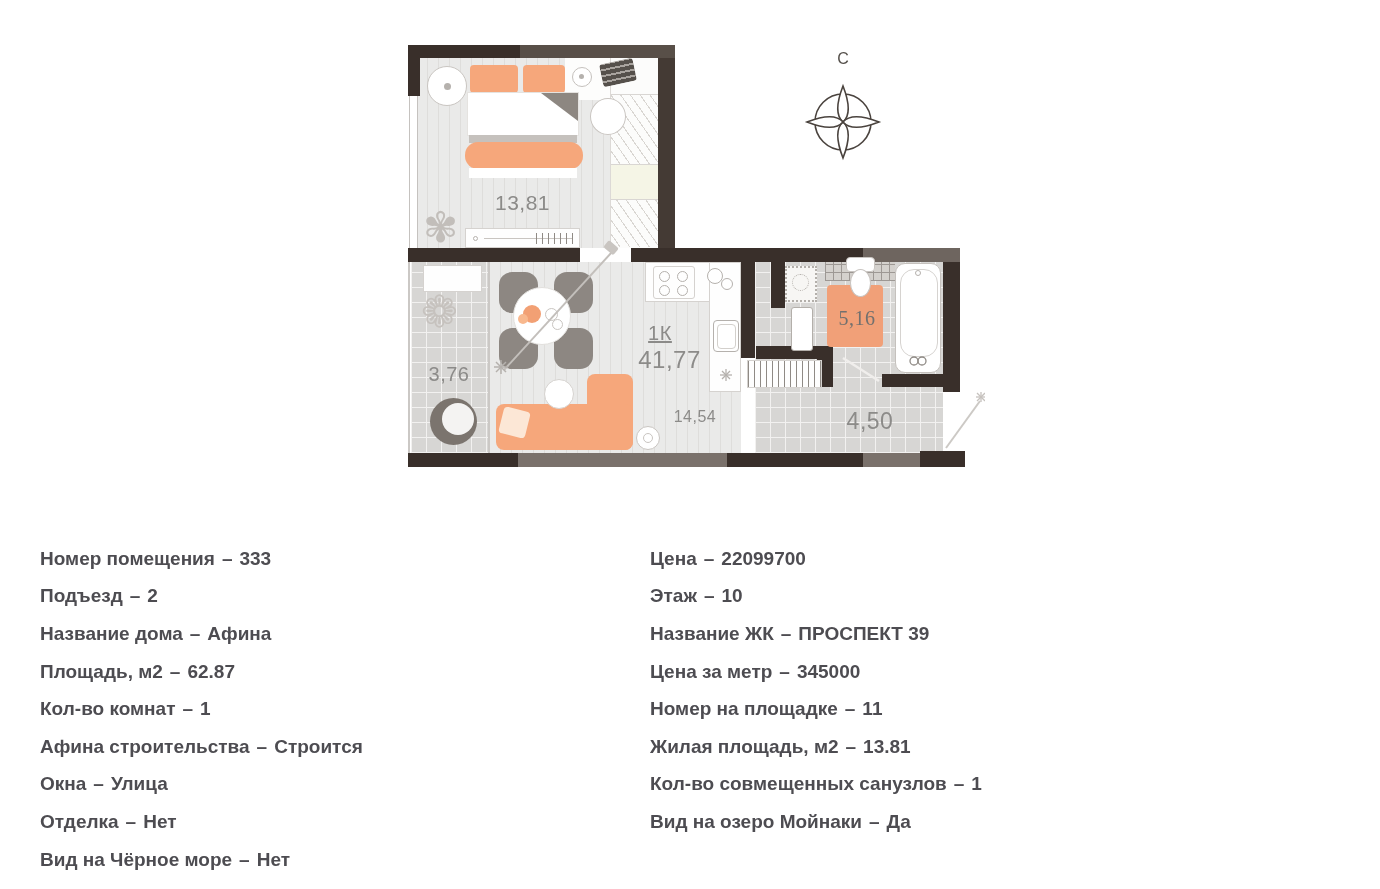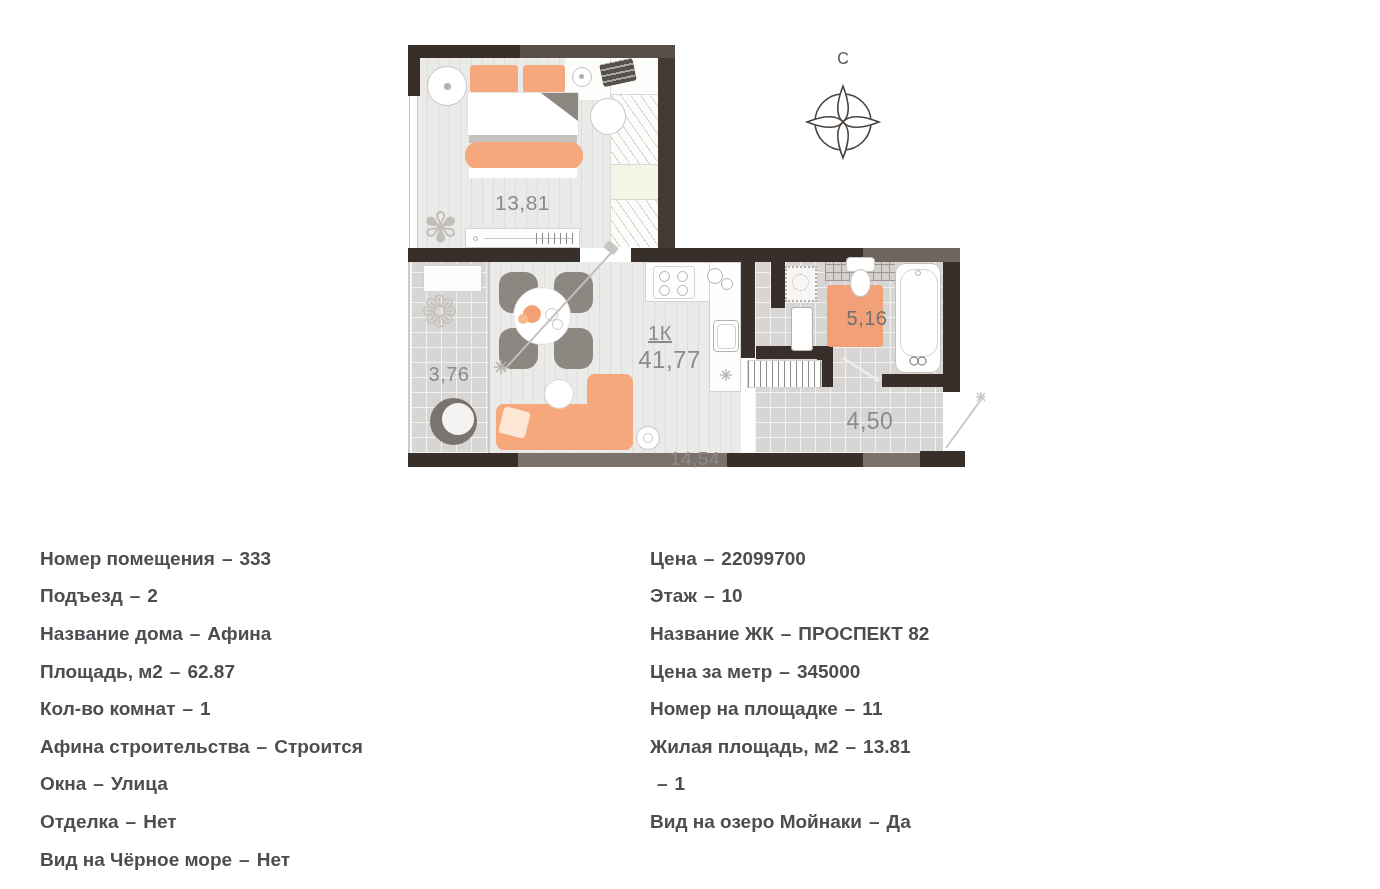--- a/index.html
+++ b/index.html
@@ -118,21 +118,21 @@
   <div class="abs orange" style="left:182px;top:329px;width:46px;height:76px;border-radius:8px;"></div>
   <div class="abs orange" style="left:91px;top:359px;width:137px;height:46px;border-radius:8px;"></div>
   <div class="abs" style="left:96px;top:364px;width:27px;height:27px;background:#fce7d6;border-radius:4px;transform:rotate(14deg);"></div>
   <div class="circ" style="left:139px;top:334px;width:30px;height:30px;background:#fff;border:1px solid #d6d3d0;"></div>
   <div class="circ" style="left:231px;top:381px;width:24px;height:24px;background:#fff;border:1px solid #c9c5c1;">
     <div class="circ" style="left:6px;top:6px;width:10px;height:10px;border:1px solid #c9c5c1;"></div>
   </div>
 
   <div class="room-label" style="left:205px;top:277px;width:100px;font-size:20px;text-decoration:underline;">1К</div>
   <div class="room-label" style="left:205px;top:301px;width:119px;font-size:24px;">41,77</div>
-  <div class="room-label" style="left:230px;top:363px;width:120px;font-size:19px;margin-top:40px;">14,54</div>
+  <div class="room-label" style="left:230px;top:363px;width:120px;font-size:16px;">14,54</div>
 
   <div class="abs white-box" style="left:240px;top:217px;width:96px;height:40px;"></div>
   <div class="abs white-box" style="left:304px;top:217px;width:32px;height:130px;"></div>
   <div class="abs white-box" style="left:248px;top:221px;width:42px;height:33px;border-radius:3px;">
     <div class="circ" style="left:5px;top:4px;width:11px;height:11px;border:1.5px solid #b5b1ad;"></div>
     <div class="circ" style="left:23px;top:4px;width:11px;height:11px;border:1.5px solid #b5b1ad;"></div>
     <div class="circ" style="left:5px;top:18px;width:11px;height:11px;border:1.5px solid #b5b1ad;"></div>
     <div class="circ" style="left:23px;top:18px;width:11px;height:11px;border:1.5px solid #b5b1ad;"></div>
   </div>
   <div class="circ" style="left:302px;top:223px;width:16px;height:16px;background:#fff;border:1.5px solid #b5b1ad;"></div>
@@ -142,21 +142,21 @@
   </div>
   <div class="abs white-box comb" style="left:342px;top:315px;width:75px;height:28px;"></div>
 
   <div class="abs" style="left:420px;top:217px;width:70px;height:19px;background:#d4d1cd;
        background-image:repeating-linear-gradient(90deg,#9d9894 0 1px,transparent 1px 8px),repeating-linear-gradient(0deg,#9d9894 0 1px,transparent 1px 8px);"></div>
   <div class="abs" style="left:380px;top:221px;width:32px;height:36px;background:#f7f6f4;border:2px dotted #b3afaa;box-sizing:border-box;">
     <div class="circ" style="left:5px;top:6px;width:17px;height:17px;border:1.5px dotted #b3afaa;"></div>
   </div>
   <div class="abs" style="left:386px;top:262px;width:22px;height:44px;background:#fff;border:1px solid #b3afaa;border-radius:3px;box-sizing:border-box;"></div>
   <div class="abs" style="left:422px;top:240px;width:56px;height:62px;background:#f1a078;border-radius:4px;">
-    <div class="room-label" style="left:12px;top:22px;width:56px;font-size:20px;color:#72706e;">5,16</div>
+    <div class="room-label" style="left:2px;top:22px;width:56px;font-size:20px;color:#72706e;font-family:Liberation Serif, serif;">5,16</div>
   </div>
   <div class="abs" style="left:441px;top:212px;width:29px;height:15px;background:#fff;border:1px solid #c9c5c1;border-radius:4px;box-sizing:border-box;"></div>
   <div class="abs" style="left:445px;top:224px;width:21px;height:28px;background:#fff;border:1px solid #c9c5c1;border-radius:50%;box-sizing:border-box;"></div>
   <div class="abs" style="left:490px;top:218px;width:46px;height:110px;background:#fff;border:1px solid #c5c1bd;border-radius:10px;box-sizing:border-box;">
     <div class="abs" style="left:4px;top:5px;width:36px;height:86px;border:1px solid #d6d3d0;border-radius:14px;"></div>
     <div class="circ" style="left:19px;top:6px;width:6px;height:6px;border:1px solid #b5b1ad;"></div>
   </div>
   <div class="room-label" style="left:390px;top:363px;width:150px;font-size:23px;">4,50</div>
 
   <svg class="abs" width="580" height="424" style="left:0;top:0;">
@@ -257,38 +257,39 @@
       <span>22099700</span>
     </li>
   <li>
       <span>Этаж</span>
       <span class="sep">–</span>
       <span>10</span>
     </li>
   <li>
       <span>Название ЖК</span>
       <span class="sep">–</span>
-      <span>ПРОСПЕКТ 82</span>
+      <span>ПРОСПЕКТ 39</span>
     </li>
   <li>
       <span>Цена за метр</span>
       <span class="sep">–</span>
       <span>345000</span>
     </li>
   <li>
       <span>Номер на площадке</span>
       <span class="sep">–</span>
       <span>11</span>
     </li>
   <li>
       <span>Жилая площадь, м2</span>
       <span class="sep">–</span>
       <span>13.81</span>
     </li>
   <li>
+      <span>Кол-во совмещенных санузлов</span>
       <span class="sep">–</span>
       <span>1</span>
     </li>
   <li>
       <span>Вид на озеро Мойнаки</span>
       <span class="sep">–</span>
       <span>Да</span>
     </li>
 </ul>
 

